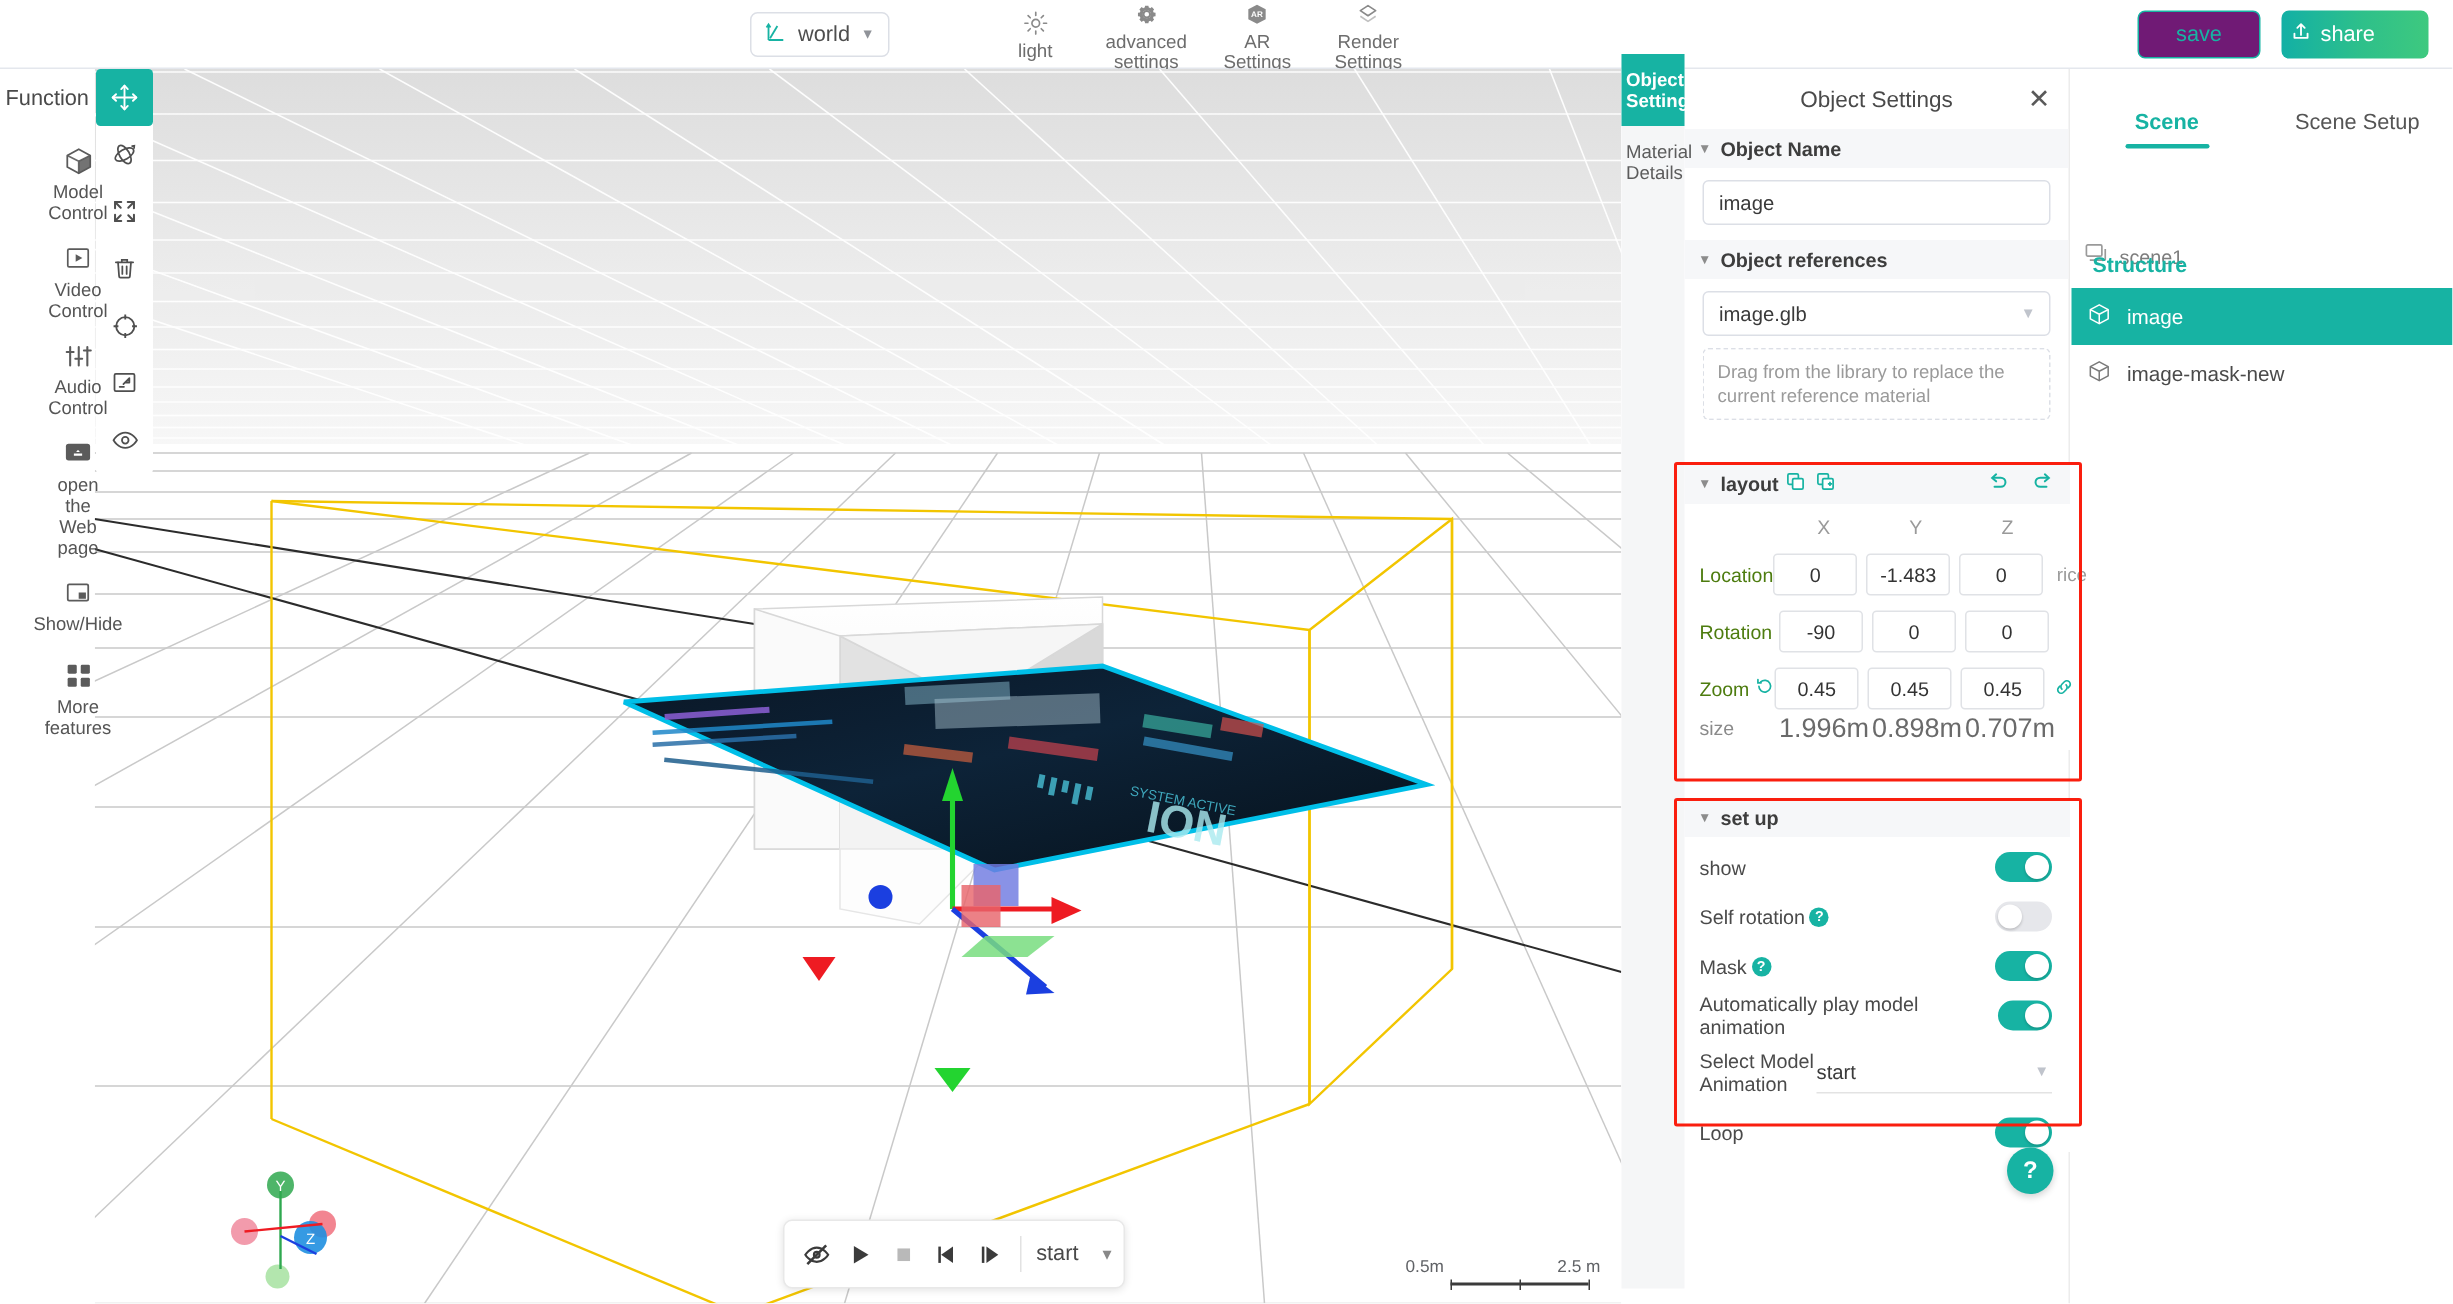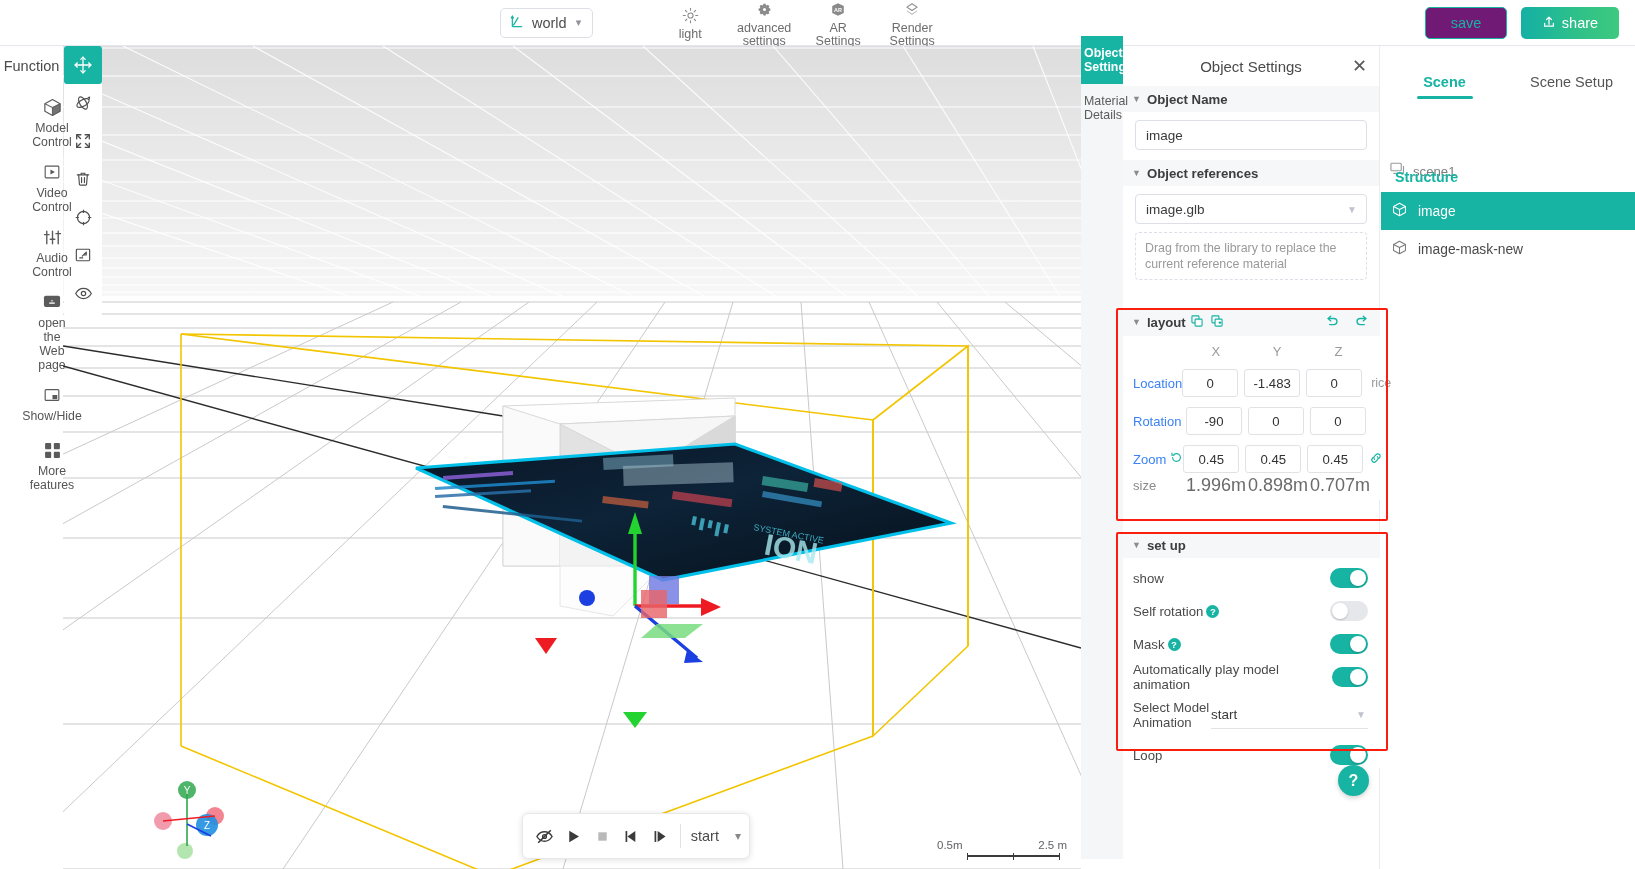--- a/index.html
+++ b/index.html
@@ -47,21 +47,21 @@
   .btn-save {
     width: 82px; height: 32px; border: 1px solid #17b3a3; border-radius: 5px;
     background: #701a75; color: #17b3a3; font-size: 14.5px; cursor: pointer;
     display: flex; align-items: center; justify-content: center;
     font-family: "Liberation Sans", sans-serif;
   }
   .btn-share {
     width: 98px; height: 32px; border: none; border-radius: 5px;
     background: linear-gradient(90deg,#13b0a5 0%, #2ec08a 55%, #3ec97f 100%);
     color: #fff; font-size: 14.5px; cursor: pointer;
-    display: flex; align-items: center; justify-content: center; gap: 6px;
+    display: flex; align-items: center; gap: 6px;
     font-family: "Liberation Sans", sans-serif;
   }
 
   
   #left-rail {
     position: absolute; left: 0; top: 46px; width: 63px; height: 823px;
     background: #fff; z-index: 30;
   }
   .func-head {
     height: 40px; display: flex; align-items: center; justify-content: center;
@@ -166,21 +166,21 @@
   #layout-sec { position: absolute; left: 1123px; top: 308px; width: 257px; z-index: 21; background:#fff;}
   .lay-head {
     height: 28px; background: #f6f7f9; display: flex; align-items: center;
     padding: 0 9px; gap: 6px; font-size: 13.2px; font-weight: bold; color: #3d3d3d;
     position: relative;
   }
   .lay-head .acts { position:absolute; right: 10px; display:flex; gap: 14px; color:#17b3a3; }
   .lay-head .copyicos { display: inline-flex; gap: 6px; color: #17b3a3; margin-left: -2px; }
   .grid-row { display: flex; align-items: center; height: 30px; margin-top: 8px; padding: 0 8px 0 10px; }
   .grid-row.hdr { height: 18px; margin-top: 6px; }
-  .rlabel { width: 56px; font-size: 13px; color: #3b82f6; }
+  .rlabel { width: 56px; font-size: 13px; color: #4d7c0f; }
   .cell { width: 56px; height: 28px; margin-right: 6px; }
   .cell.hdr { text-align: center; font-size: 13px; color: #9a9a9a; height: auto; }
   .num-input {
     width: 56px; height: 28px; border: 1px solid #e0e2e6; border-radius: 3px;
     display: flex; align-items: center; justify-content: center;
     font-size: 13.2px; color: #333; background: #fff;
   }
   .unit-suffix { font-size: 12.5px; color: #9a9a9a; margin-left: 3px; }
   .size-row { display: flex; align-items: center; height: 26px; padding: 6px 8px 10px 10px; }
   .size-row .rlabel { color: #8a8a8a; font-size: 13px; }

